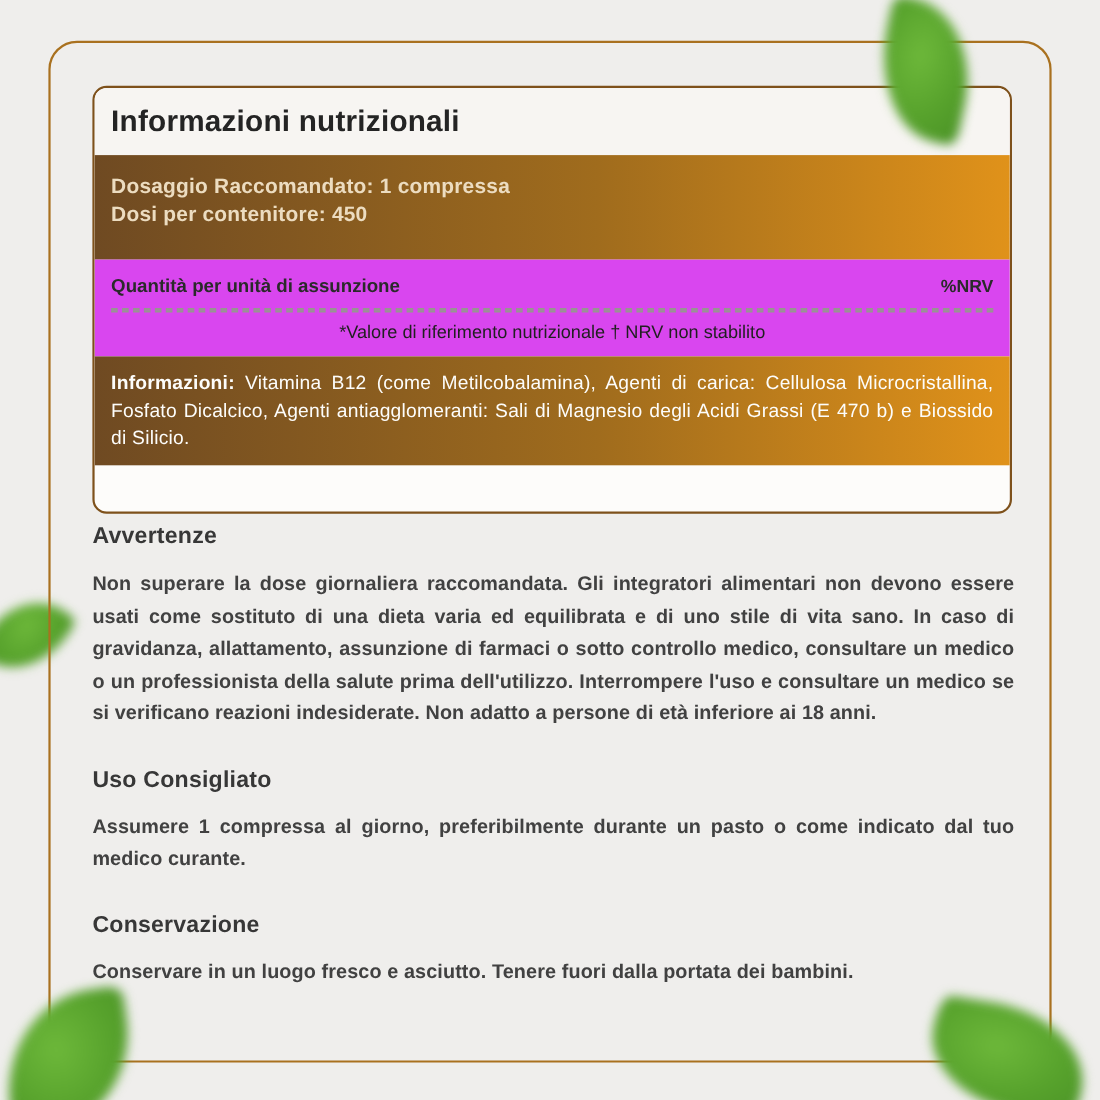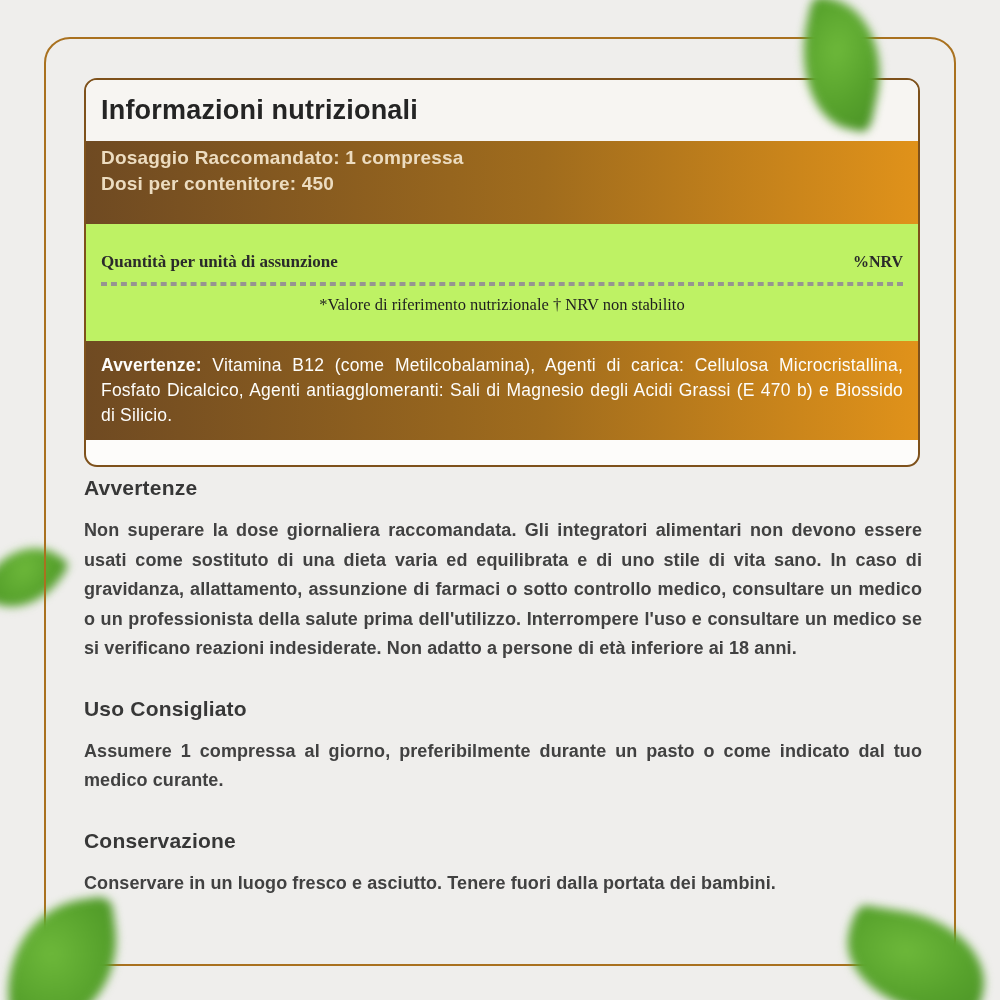--- a/index.html
+++ b/index.html
@@ -70,32 +70,31 @@
     padding: 0 15px;
   }
   .card-title {
     font-size: 27px; font-weight: bold; color: #242424;
     letter-spacing: 0.2px;
   }
   .grad {
     background: linear-gradient(90deg, #6f4a22 0%, #a06c1d 55%, #e0921a 100%);
   }
   .dosage-strip {
-    height: 83px;
-    padding: 4px 15px 0 15px;
+    height: 95px;
+    padding: 16px 15px 0 15px;
     color: #ecdcc0;
     font-weight: bold;
     font-size: 19px;
     line-height: 26px;
     letter-spacing: 0.2px;
   }
   .table-area {
-    background: #bef264;
-    padding: 14px 15px;
-    font-family: Liberation Serif, serif;
+    background: #d946ef;
+    padding: 0 15px;
   }
   .table-head {
     display: flex; justify-content: space-between; align-items: baseline;
     padding: 14px 0 10px 0;
     font-weight: bold; color: #2a2a2a;
   }
   .table-head-left { font-size: 17px; }
   .table-head-right { font-size: 16px; }
   .dashed-divider {
     border-top: 2px dashed #979590;
@@ -171,21 +170,21 @@
     <div class="table-head">
       <span class="table-head-left">Quantità per unità di assunzione</span>
       <span class="table-head-right">%NRV</span>
     </div>
     <div class="dashed-divider"></div>
     <div class="dashed-divider"></div>
     <div class="table-footnote">*Valore di riferimento nutrizionale † NRV non stabilito</div>
   </div>
 
   <div class="ingredients-strip grad">
-    <span class="ingredients-label">Avvertenze:</span><span> Vitamina B12 (come Metilcobalamina), Agenti di carica: Cellulosa Microcristallina, Fosfato Dicalcico, Agenti antiagglomeranti: Sali di Magnesio degli Acidi Grassi (E 470 b) e Biossido di Silicio.</span>
+    <span class="ingredients-label">Informazioni:</span><span> Vitamina B12 (come Metilcobalamina), Agenti di carica: Cellulosa Microcristallina, Fosfato Dicalcico, Agenti antiagglomeranti: Sali di Magnesio degli Acidi Grassi (E 470 b) e Biossido di Silicio.</span>
   </div>
 
 </div>
 
 <div class="info-sections">
 
   <div class="info-section">
     <h2>Avvertenze</h2>
     <p>Non superare la dose giornaliera raccomandata. Gli integratori alimentari non devono essere usati come sostituto di una dieta varia ed equilibrata e di uno stile di vita sano. In caso di gravidanza, allattamento, assunzione di farmaci o sotto controllo medico, consultare un medico o un professionista della salute prima dell'utilizzo. Interrompere l'uso e consultare un medico se si verificano reazioni indesiderate. Non adatto a persone di età inferiore ai 18 anni.</p>
   </div>

